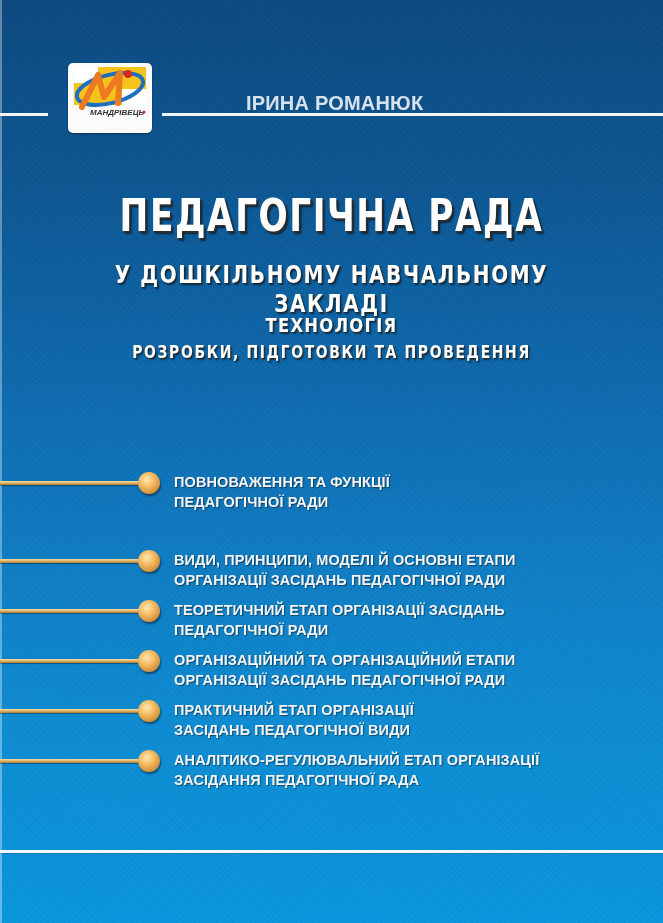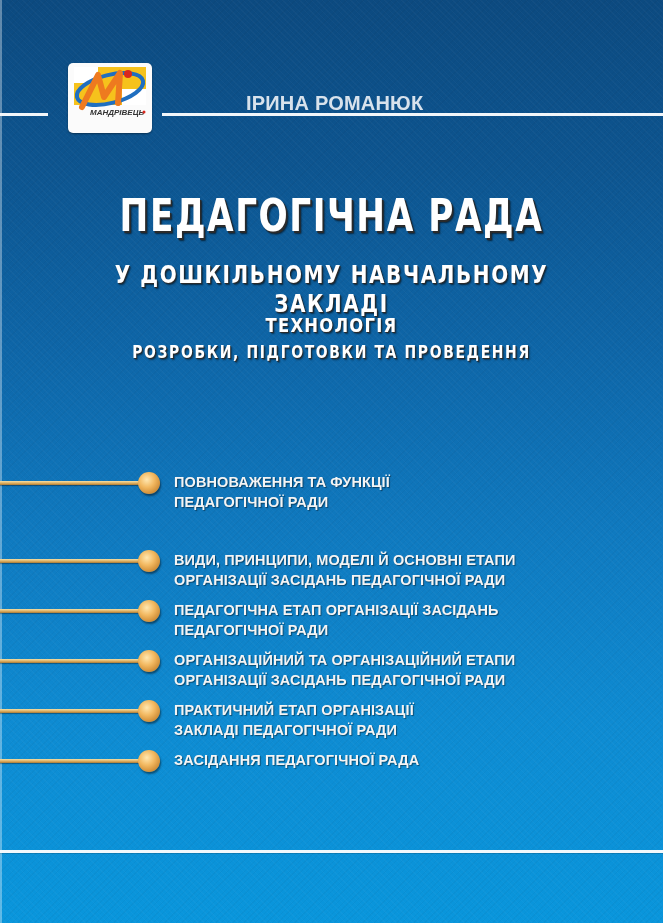--- a/index.html
+++ b/index.html
@@ -135,43 +135,44 @@
       <div class="ball"></div>
       <div class="text">
         <span>ВИДИ, ПРИНЦИПИ, МОДЕЛІ Й ОСНОВНІ ЕТАПИ</span>
         <span>ОРГАНІЗАЦІЇ ЗАСІДАНЬ ПЕДАГОГІЧНОЇ РАДИ</span>
       </div>
     </div>
     <div class="topic" style="top:600px">
       <div class="rod"></div>
       <div class="ball"></div>
       <div class="text">
-        <span>ПЕДАГОГІЧНА ЕТАП ОРГАНІЗАЦІЇ ЗАСІДАНЬ</span>
+        <span>ТЕОРЕТИЧНИЙ ЕТАП ОРГАНІЗАЦІЇ ЗАСІДАНЬ</span>
         <span>ПЕДАГОГІЧНОЇ РАДИ</span>
       </div>
     </div>
     <div class="topic" style="top:650px">
       <div class="rod"></div>
       <div class="ball"></div>
       <div class="text">
         <span>ОРГАНІЗАЦІЙНИЙ ТА ОРГАНІЗАЦІЙНИЙ ЕТАПИ</span>
         <span>ОРГАНІЗАЦІЇ ЗАСІДАНЬ ПЕДАГОГІЧНОЇ РАДИ</span>
       </div>
     </div>
     <div class="topic" style="top:700px">
       <div class="rod"></div>
       <div class="ball"></div>
       <div class="text">
         <span>ПРАКТИЧНИЙ ЕТАП ОРГАНІЗАЦІЇ</span>
-        <span>ЗАКЛАДІ ПЕДАГОГІЧНОЇ РАДИ</span>
+        <span>ЗАСІДАНЬ ПЕДАГОГІЧНОЇ ВИДИ</span>
       </div>
     </div>
     <div class="topic" style="top:750px">
       <div class="rod"></div>
       <div class="ball"></div>
       <div class="text">
+        <span>АНАЛІТИКО-РЕГУЛЮВАЛЬНИЙ ЕТАП ОРГАНІЗАЦІЇ</span>
         <span>ЗАСІДАННЯ ПЕДАГОГІЧНОЇ РАДА</span>
       </div>
     </div>
   </div>
 
   <div class="bottom-line"></div>
 </div>
 
 </body></html>

